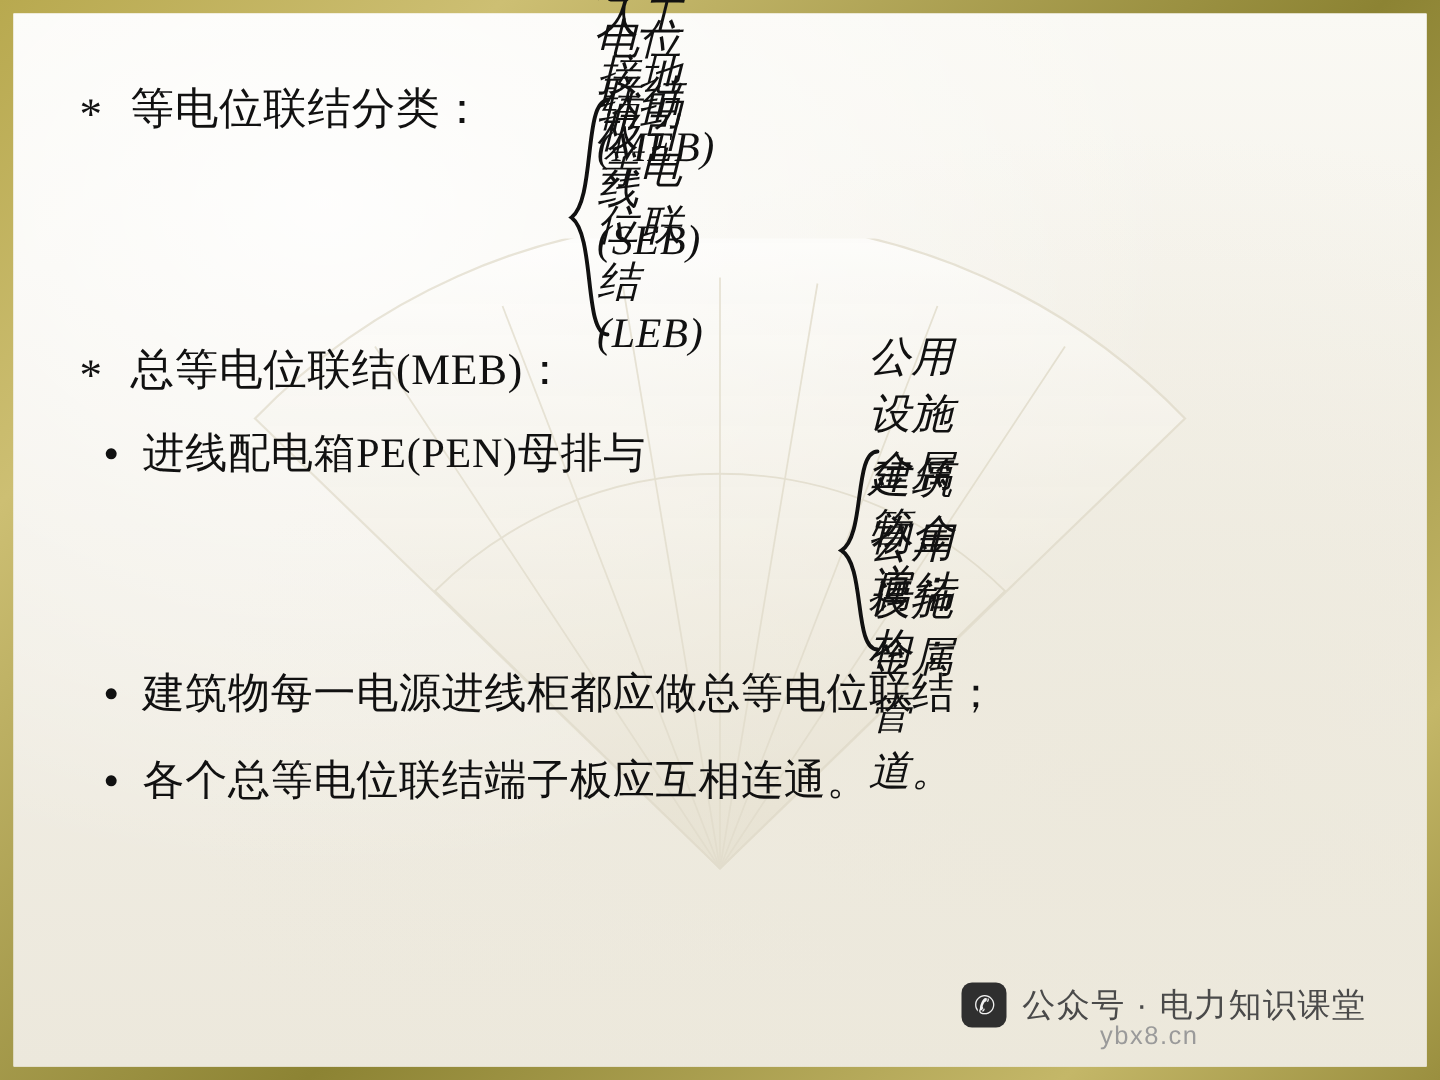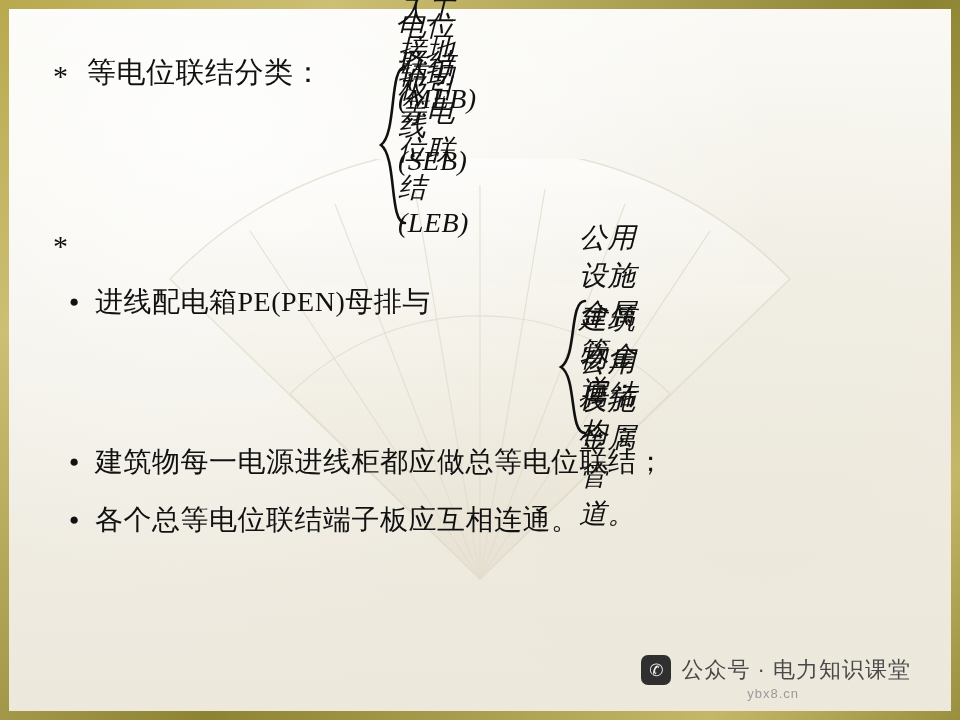--- a/index.html
+++ b/index.html
@@ -172,21 +172,21 @@
   .footer-text {
     font-size: 22px;
     color: #4a4a4a;
     font-family: "Liberation Sans", sans-serif;
     letter-spacing: 1px;
   }
   .site-stamp {
     position: absolute;
     right: 152px;
     bottom: 10px;
-    font-size: 13px;
+    font-size: 17px;
     color: #9a9a9a;
     font-family: "Liberation Sans", sans-serif;
     letter-spacing: 1px;
   }
 </style>
 </head>
 <body>
 
 <div class="slide">
   <div class="frame-outer"></div>
@@ -234,20 +234,21 @@
             <span class="txt">人工接地极引线(SEB)</span>
           </div>
           <div class="item">
             <span class="txt">辅助等电位联结(LEB)</span>
           </div>
         </div>
       </div>
 
       <div class="block2 line">
         <span class="marker-star">*</span>
+        <span class="txt txt-lg">总等电位联结(MEB)：</span>
       </div>
 
       <div class="block3">
         <div class="line">
           <span class="marker-dot">●</span>
           <span class="txt">进线配电箱PE(PEN)母排与</span>
         </div>
 
         <svg class="brace" style="left:486px; top:14px;" width="40" height="140" viewBox="0 0 40 140">
           <path d="M30 4 C14 4, 22 60, 6 70 C22 80, 14 136, 30 136" fill="none" stroke="#111111" stroke-width="2.6" stroke-linecap="round"></path>

